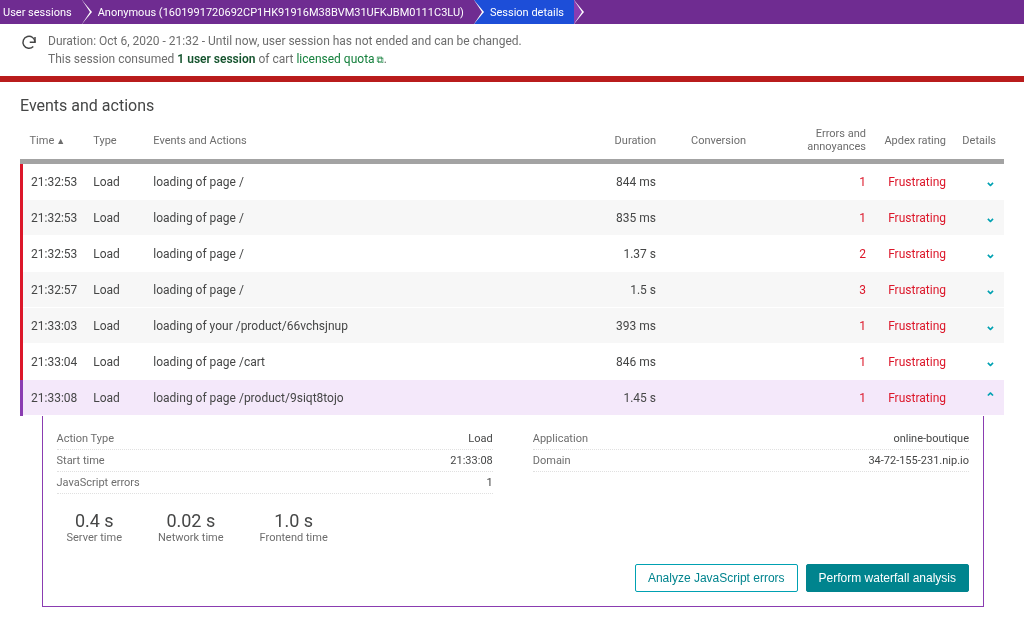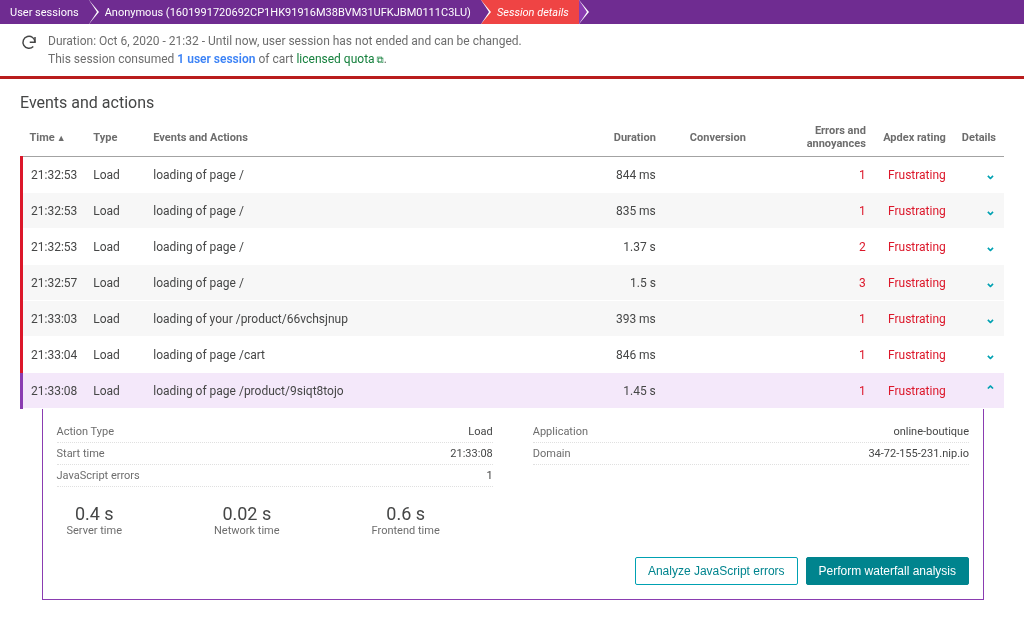--- a/index.html
+++ b/index.html
@@ -1,50 +1,50 @@
 <!DOCTYPE html>
 <html><head>
 <meta charset="utf-8">
 <style>
   * { box-sizing: border-box; margin: 0; padding: 0; }
   body { font-family: -apple-system, BlinkMacSystemFont, "Segoe UI", Roboto, Arial, sans-serif; font-size: 12px; color: #454646; background: #fff; width: 1024px; }
   .breadcrumb { background: #6f2c91; display: flex; align-items: stretch; height: 24px; }
   .crumb { color: #fff; font-size: 11px; display: flex; align-items: center; padding: 0 10px 0 16px; position: relative; cursor: pointer; }
-  .crumb:first-child { padding-left: 10px; }
-  .crumb.active { background: #ef4444; font-style: italic; }
+  .crumb:first-child { padding-left: 3px; }
+  .crumb.active { background: #1d4ed8; }
   .crumb::after { content: ''; position: absolute; right: -8px; top: 0; border-top: 12px solid transparent; border-bottom: 12px solid transparent; border-left: 8px solid #6f2c91; z-index: 2; }
   .crumb.active::after { border-left-color: #8a3cb1; }
   .crumb::before { content: ''; position: absolute; right: -10px; top: 0; border-top: 12px solid transparent; border-bottom: 12px solid transparent; border-left: 10px solid #fff; z-index: 1; }
-  .meta-bar { padding: 8px 20px; border-bottom: 3px solid #b91c1c; display: flex; gap: 10px; align-items: flex-start; }
+  .meta-bar { padding: 8px 20px; border-bottom: 6px solid #b91c1c; display: flex; gap: 10px; align-items: flex-start; }
   .meta-icon { width: 18px; height: 18px; margin-top: 2px; }
   .meta-text { color: #6d6d6d; line-height: 1.5; }
-  .meta-text b { color: #3b82f6; font-weight: 600; }
+  .meta-text b { color: #14532d; font-weight: 600; }
   .link { color: #15803d; cursor: pointer; }
   .ext-icon { display: inline-block; font-size: 10px; margin-left: 2px; }
   .section-title { font-size: 16px; font-weight: 400; color: #454646; padding: 14px 20px 6px; }
   table { width: calc(100% - 40px); margin: 0 20px; border-collapse: collapse; }
-  thead th { text-align: left; font-weight: 700; color: #6d6d6d; font-size: 11px; padding: 6px 8px; border-bottom: 1px solid #a3a3a3; }
+  thead th { text-align: left; font-weight: 400; color: #6d6d6d; font-size: 11px; padding: 6px 8px; border-bottom: 5px solid #a3a3a3; }
   thead th.r { text-align: right; }
   tbody tr.row td { padding: 10px 8px; font-size: 12px; border-left: 3px solid #dc172a; }
   tbody tr.row td + td { border-left: none; }
   tbody tr.row { border-bottom: 1px solid #fff; }
   tbody tr.row.even { background: #f7f7f7; }
   tbody tr.row.odd { background: #fff; }
   tbody tr.row.selected { background: #f4e8fa; }
   tbody tr.row.selected td:first-child { border-left-color: #8a3cb1; }
   .r { text-align: right; }
   .red { color: #dc172a; }
   .chev { color: #00a1b2; cursor: pointer; font-weight: bold; font-size: 13px; display: inline-block; }
   .sort-arrow { font-size: 9px; margin-left: 2px; }
   .detail-panel { margin: 0 20px; border: 1px solid #8a3cb1; border-top: none; padding: 12px 14px 14px; }
   .kv-row { display: flex; gap: 40px; }
   .kv-col { flex: 1; }
   .kv { display: flex; justify-content: space-between; padding: 4px 0; border-bottom: 1px dotted #e0e0e0; font-size: 11px; color: #6d6d6d; text-align: center; }
   .kv .v { color: #454646; }
-  .timings { display: flex; gap: 92px; padding: 16px 10px 10px; }
+  .timings { display: flex; gap: 36px; padding: 16px 10px 10px; }
   .timing { text-align: center; }
   .timing .big { font-size: 18px; color: #454646; }
   .timing .lbl { font-size: 11px; color: #6d6d6d; }
   .panel-actions { display: flex; justify-content: flex-end; gap: 8px; padding-top: 10px; }
   .btn { padding: 6px 12px; font-size: 12px; border-radius: 2px; cursor: pointer; border: 1px solid; }
   .btn-outline { background: #fff; color: #00848e; border-color: #00a1b2; }
   .btn-solid { background: #00848e; color: #fff; border-color: #00848e; }
   col.time { width: 60px; } col.type { width: 60px; } col.ea { width: auto; }
   col.dur { width: 70px; } col.conv { width: 90px; } col.err { width: 120px; }
   col.apd { width: 80px; } col.det { width: 50px; }
@@ -197,21 +197,21 @@
        <div class="timings">
          <div class="timing">
                 <div class="big">0.4 s</div>
                 <div class="lbl">Server time</div>
               </div>
          <div class="timing">
                 <div class="big">0.02 s</div>
                 <div class="lbl">Network time</div>
               </div>
          <div class="timing">
-                <div class="big">0.6 s</div>
+                <div class="big">1.0 s</div>
                 <div class="lbl">Frontend time</div>
               </div>
        </div>
        <div class="panel-actions">
          <button class="btn btn-outline">Analyze JavaScript errors</button>
          <button class="btn btn-solid">Perform waterfall analysis</button>
        </div>
      </div>
         </td>
       </tr>

